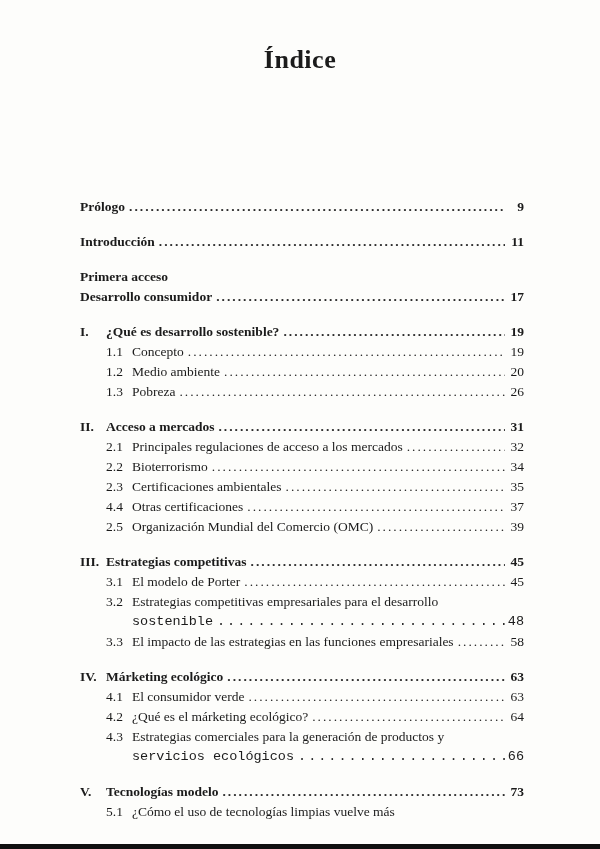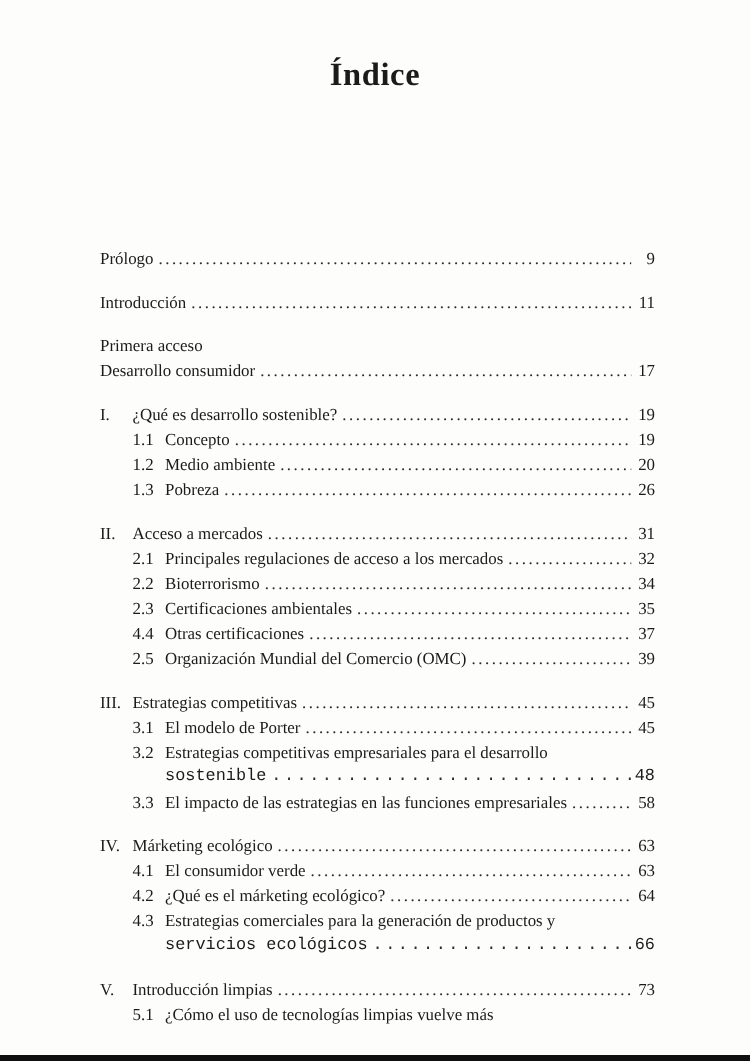--- a/index.html
+++ b/index.html
@@ -27,21 +27,21 @@
     right:76px;
     top:197px;
     font-size:13.5px;
   }
   .row {
     display:flex;
     align-items:baseline;
     line-height:20px;
   }
   .row.gap { margin-top:15px; }
-  .bold { font-weight:normal; }
+  .bold { font-weight:bold; }
   .num { flex:0 0 26px; }
   .sub { padding-left:26px; }
   .cont { padding-left:52px;font-family:Liberation Mono, monospace; }
   .label { flex:0 0 auto; white-space:nowrap; }
   .dots {
     flex:1 1 auto;
     min-width:4px;
     overflow:hidden;
     white-space:nowrap;
     margin:0 3px 0 4px;
@@ -219,21 +219,21 @@
     </div>
 
     <div class="row cont">
       <span class="label">servicios ecológicos</span>
       <span class="dots"></span>
       <span class="pg">66</span>
     </div>
 
     <div class="row bold gap">
       <span class="num">V.</span>
-      <span class="label">Introducción limpias</span>
+      <span class="label">Tecnologías modelo</span>
       <span class="dots"></span>
       <span class="pg">73</span>
     </div>
 
     <div class="row sub">
       <span class="num">5.1</span>
       <span class="label">¿Cómo el uso de tecnologías limpias vuelve más</span>
     </div>
 
   </div>

